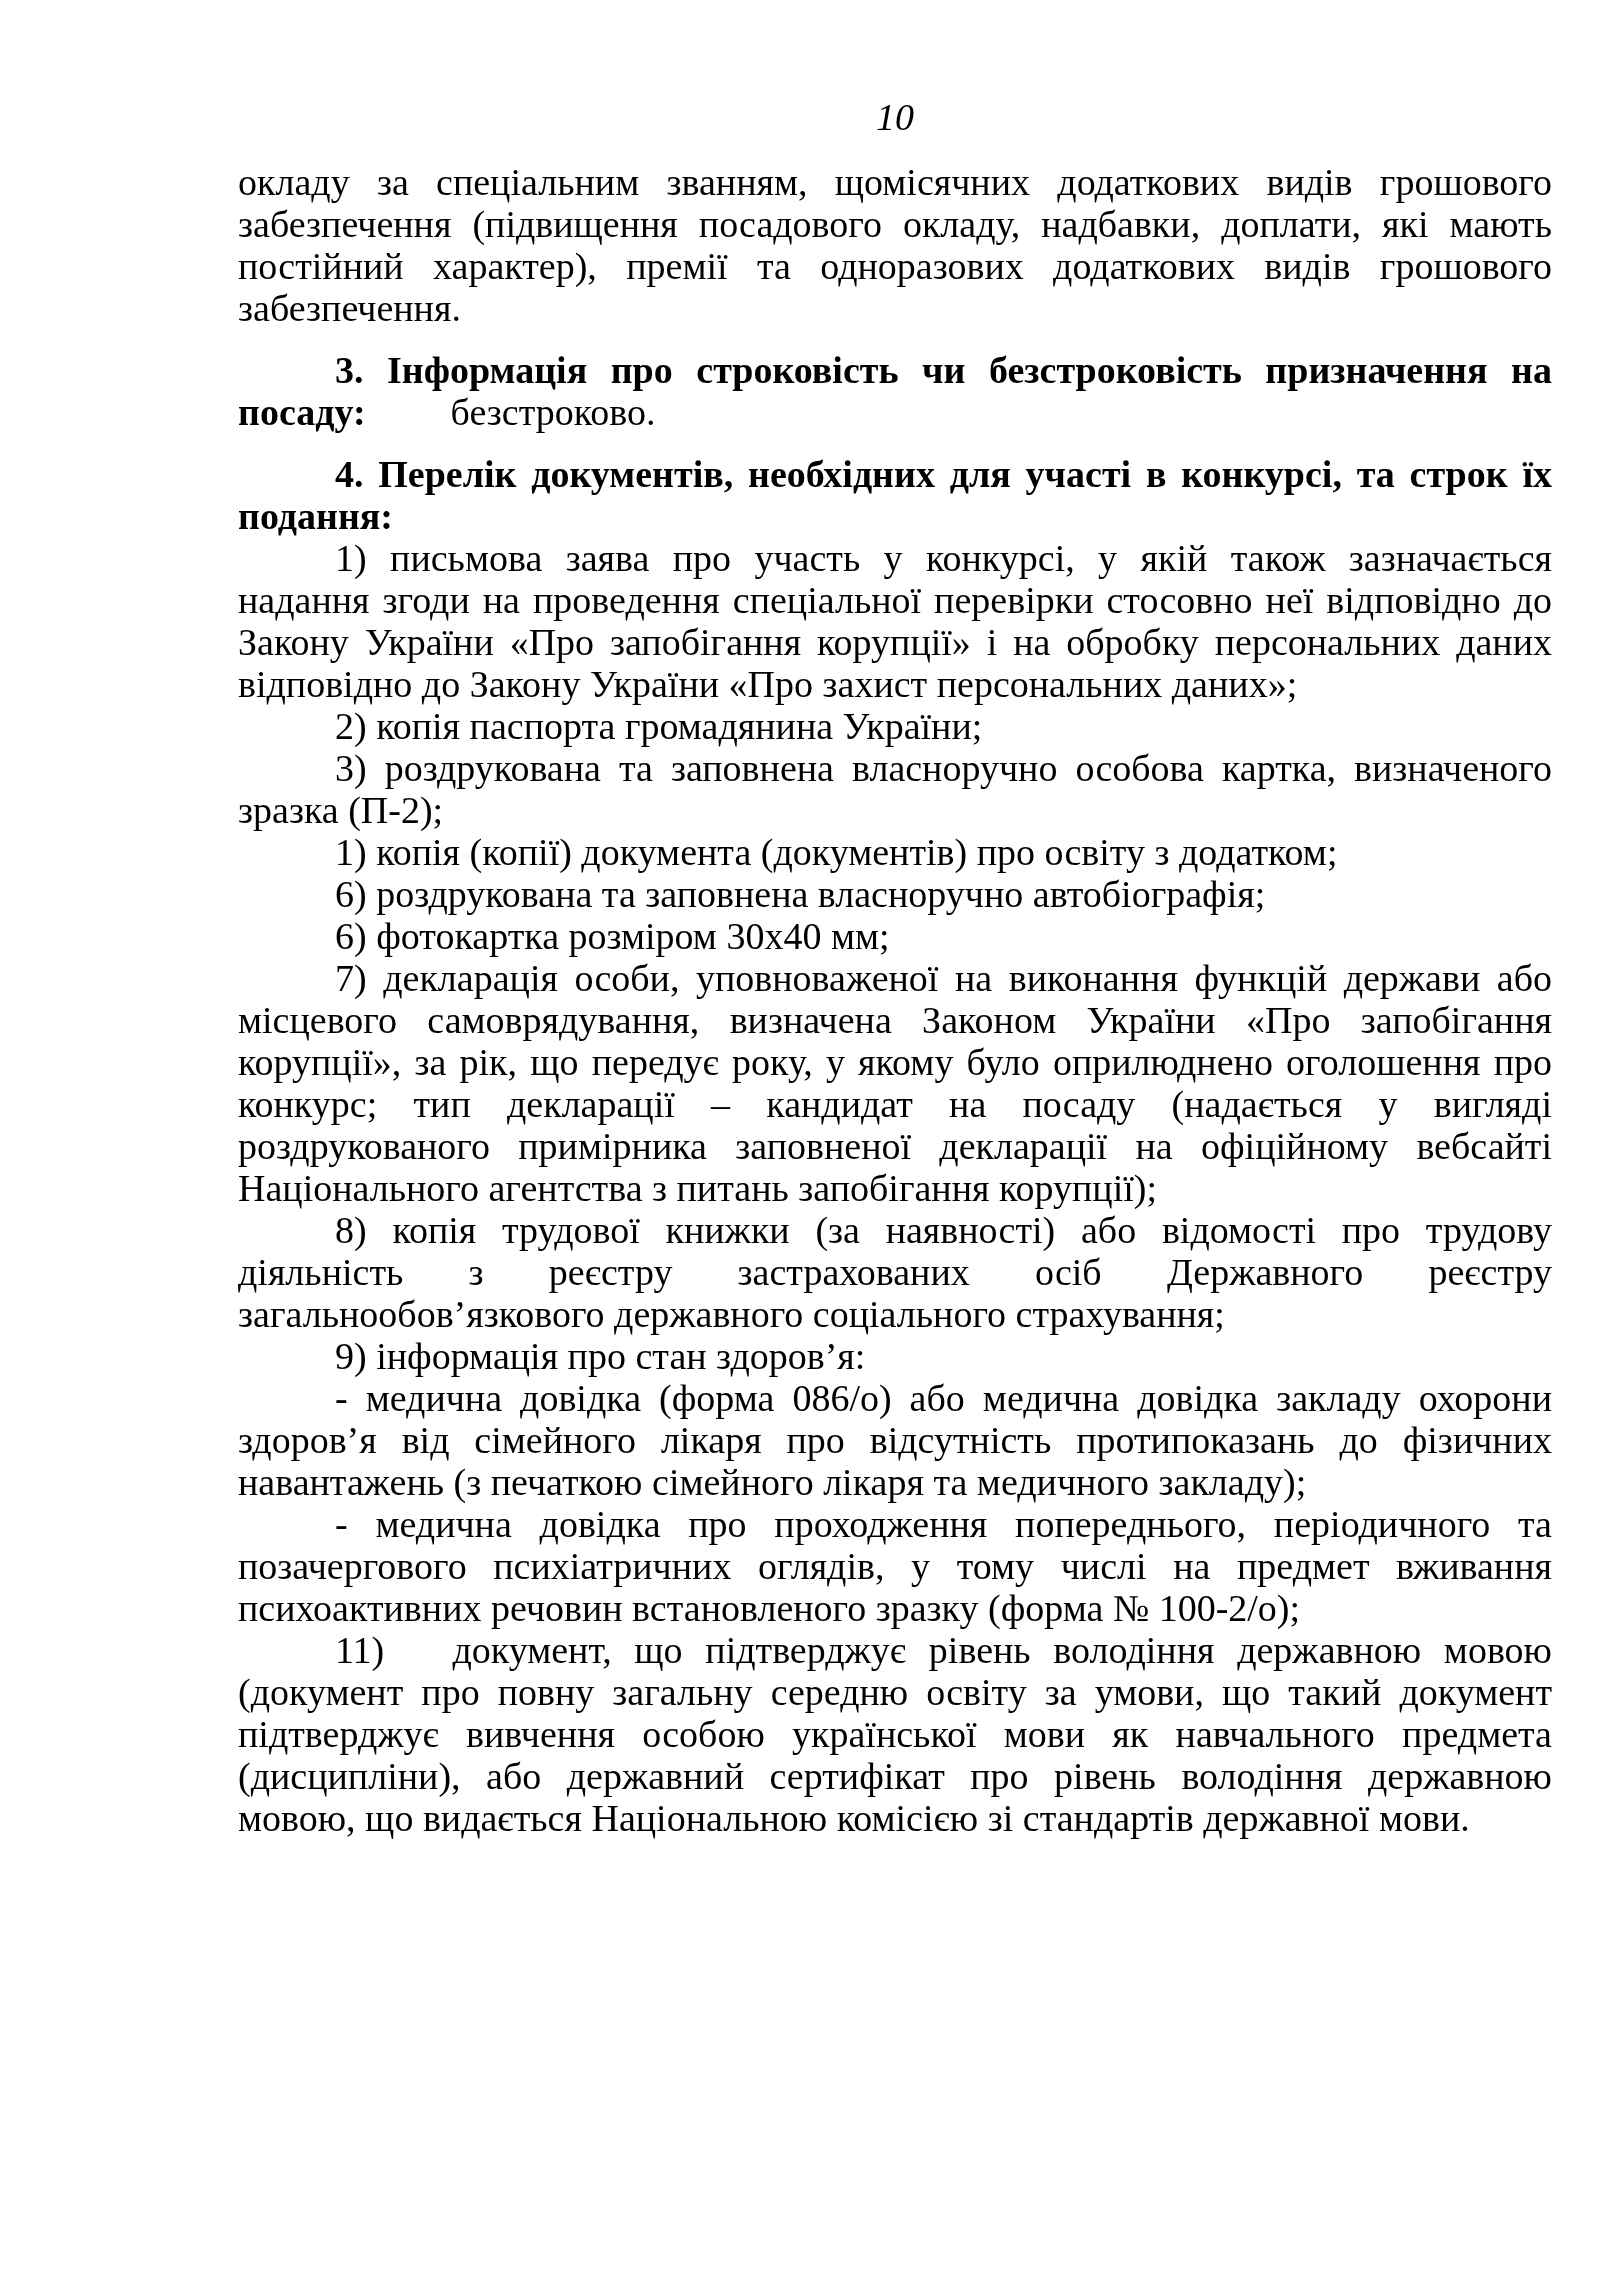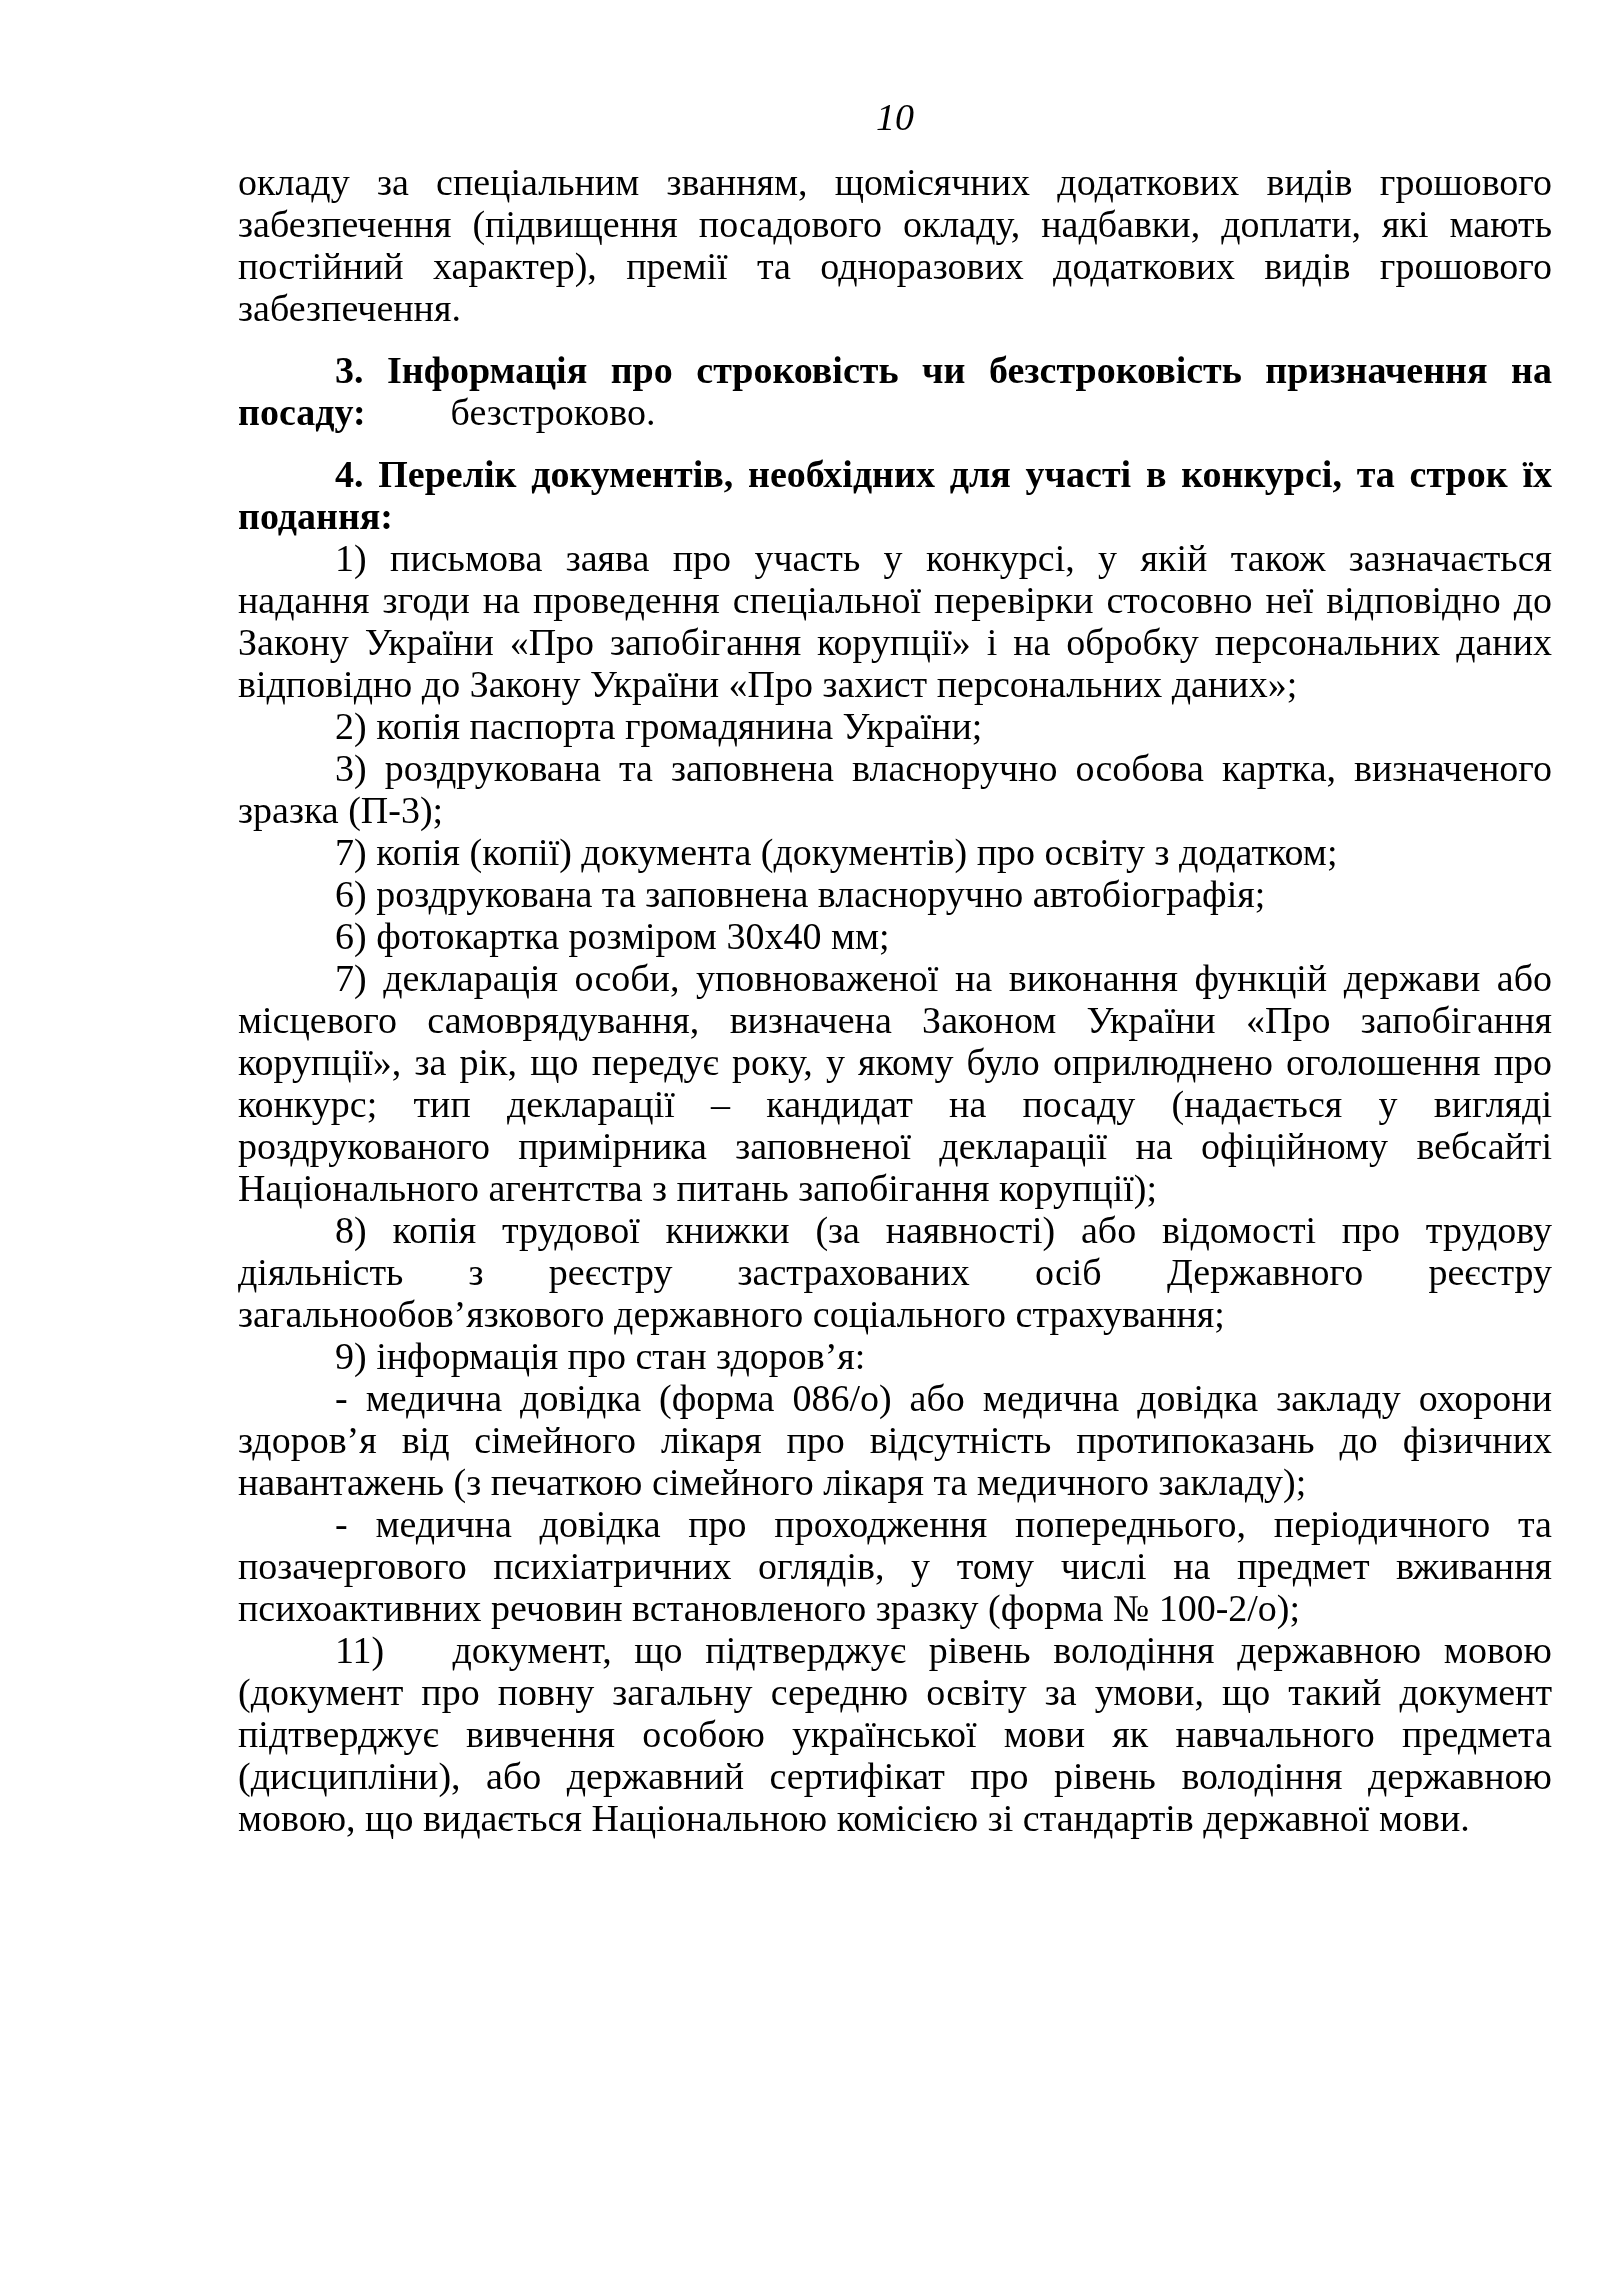--- a/index.html
+++ b/index.html
@@ -67,23 +67,23 @@
     <p class="para">окладу за спеціальним званням, щомісячних додаткових видів грошового забезпечення (підвищення посадового окладу, надбавки, доплати, які мають постійний характер), премії та одноразових додаткових видів грошового забезпечення.</p>
 
     <p class="para indent space-before"><span class="bold">3. Інформація про строковість чи безстроковість призначення на посаду:</span><span class="tab-gap"></span><span>безстроково.</span></p>
 
     <p class="para indent space-before bold">4. Перелік документів, необхідних для участі в конкурсі, та строк їх подання:</p>
 
     <p class="para indent">1) письмова заява про участь у конкурсі, у якій також зазначається надання згоди на проведення спеціальної перевірки стосовно неї відповідно до Закону України «Про запобігання корупції» і на обробку персональних даних відповідно до Закону України «Про захист персональних даних»;</p>
 
     <p class="para indent">2) копія паспорта громадянина України;</p>
 
-    <p class="para indent">3) роздрукована та заповнена власноручно особова картка, визначеного зразка (П-3);</p>
+    <p class="para indent">3) роздрукована та заповнена власноручно особова картка, визначеного зразка (П-2);</p>
 
-    <p class="para indent">7) копія (копії) документа (документів) про освіту з додатком;</p>
+    <p class="para indent">1) копія (копії) документа (документів) про освіту з додатком;</p>
 
     <p class="para indent">6) роздрукована та заповнена власноручно автобіографія;</p>
 
     <p class="para indent">6) фотокартка розміром 30х40 мм;</p>
 
     <p class="para indent">7) декларація особи, уповноваженої на виконання функцій держави або місцевого самоврядування, визначена Законом України «Про запобігання корупції», за рік, що передує року, у якому було оприлюднено оголошення про конкурс; тип декларації – кандидат на посаду (надається у вигляді роздрукованого примірника заповненої декларації на офіційному вебсайті Національного агентства з питань запобігання корупції);</p>
 
     <p class="para indent">8) копія трудової книжки (за наявності) або відомості про трудову діяльність з реєстру застрахованих осіб Державного реєстру загальнообов’язкового державного соціального страхування;</p>
 
     <p class="para indent">9) інформація про стан здоров’я:</p>

